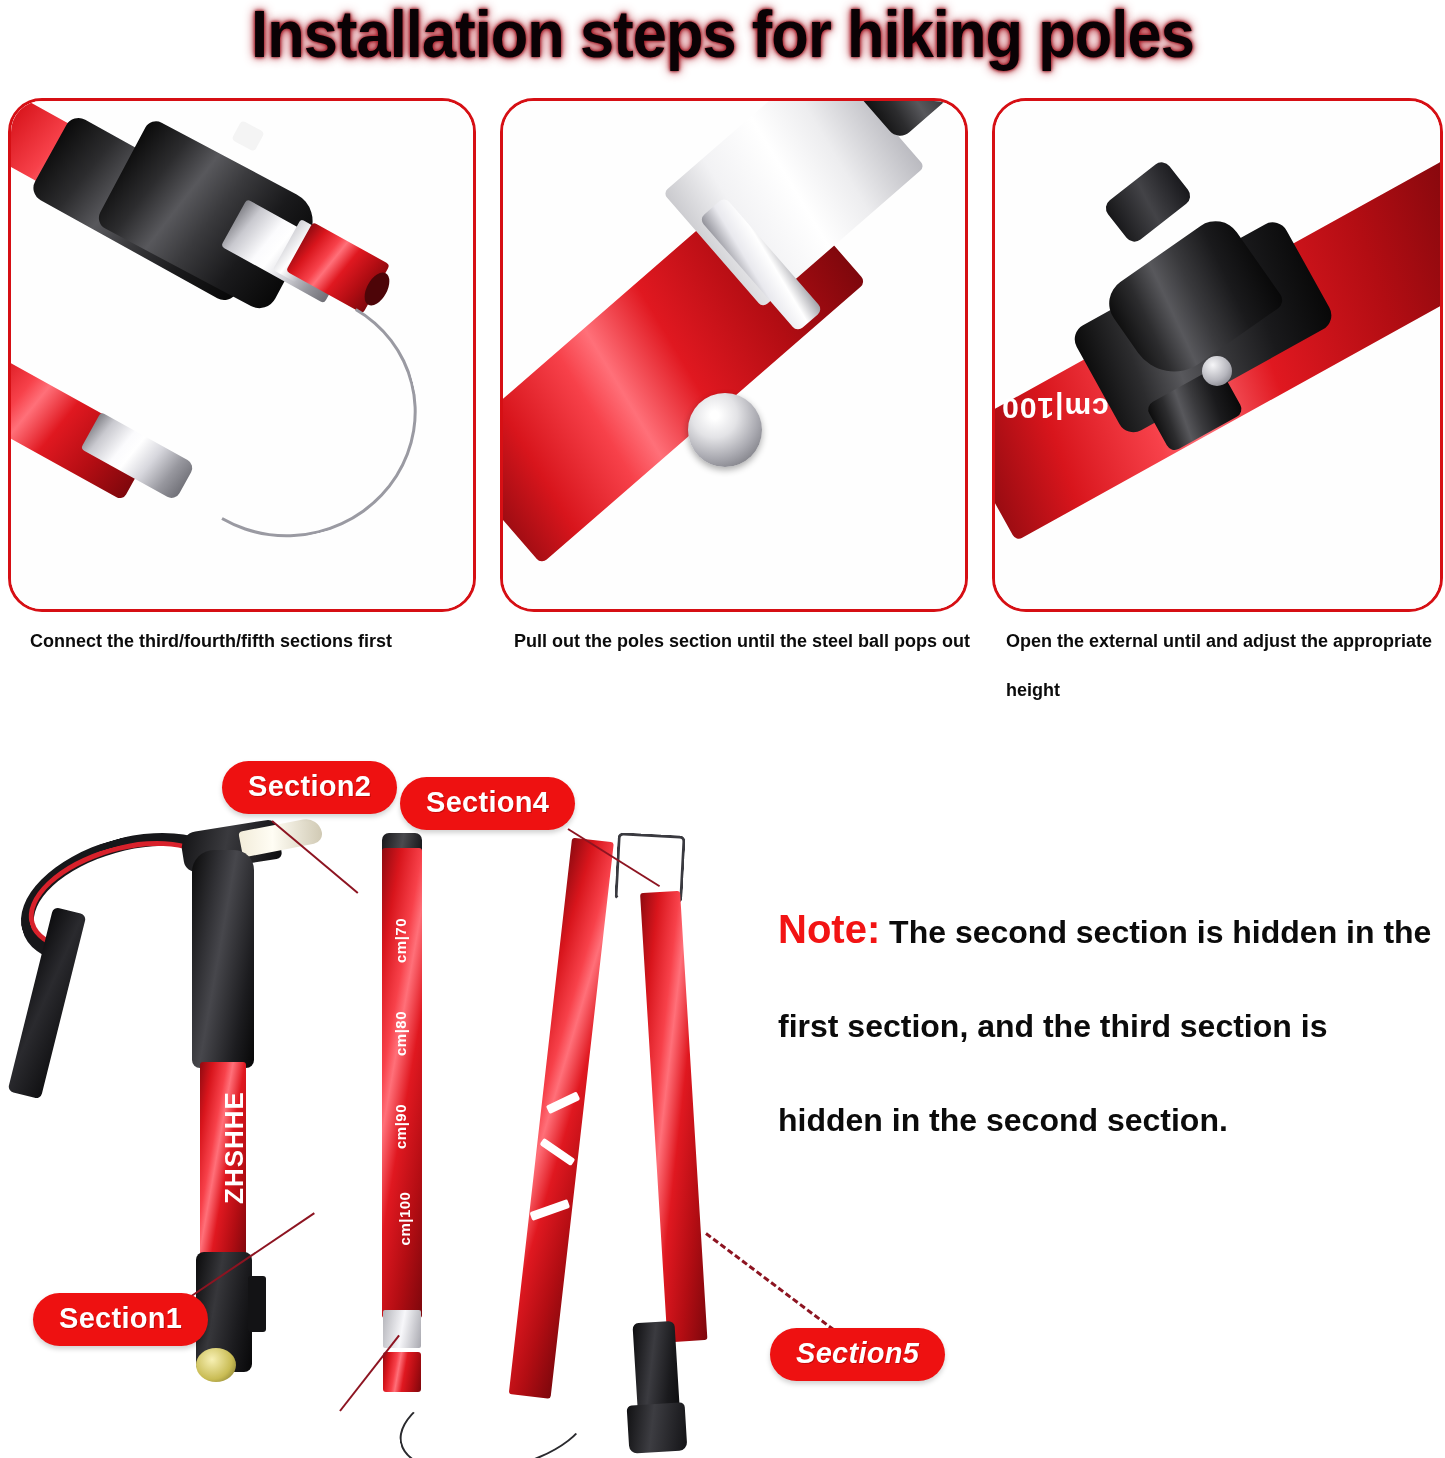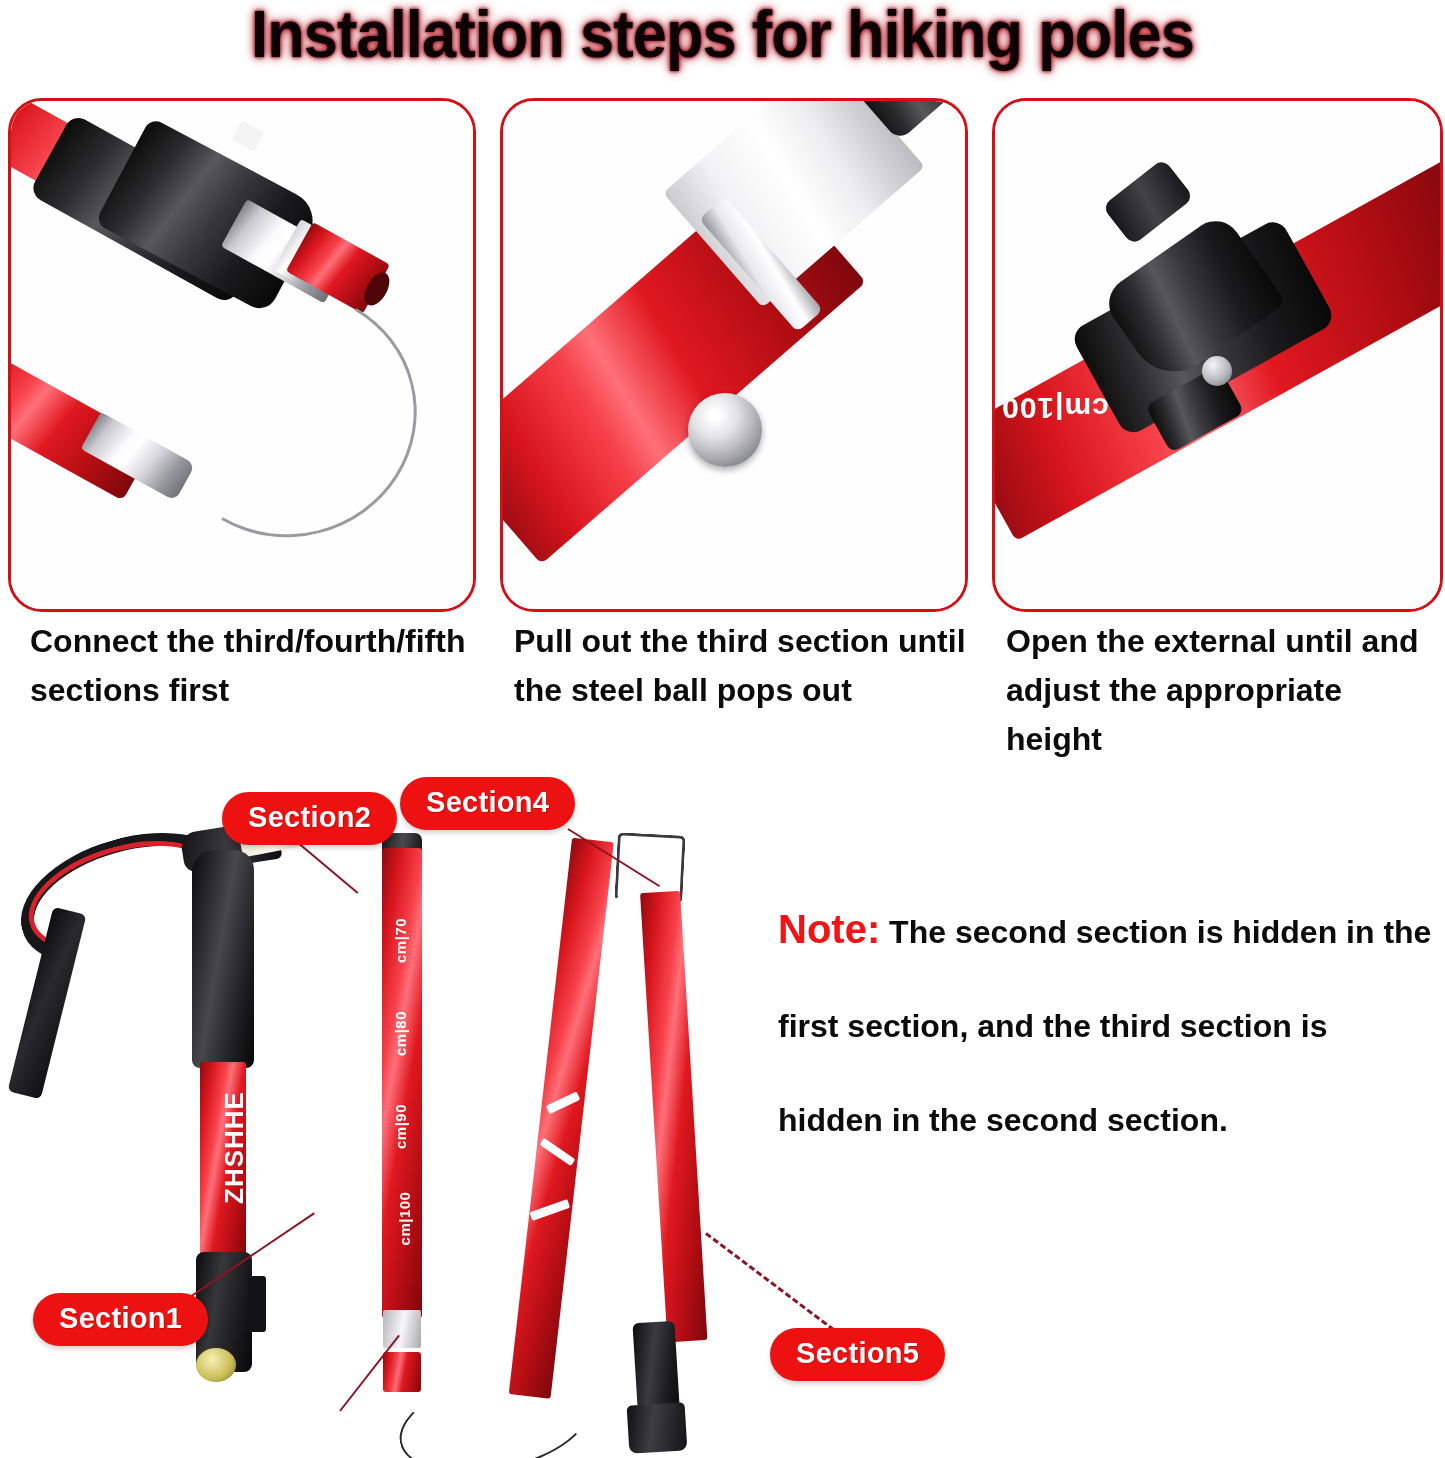--- a/index.html
+++ b/index.html
@@ -103,40 +103,40 @@
   #p3-screw{position:absolute;left:207px;top:255px;width:30px;height:30px;
     border-radius:50%;
     background:radial-gradient(circle at 36% 30%,#f6f6f8,#b6b6bd 55%,#6a6a72);}
   #p3-base{left:150px;top:305px;width:84px;height:54px;border-radius:9px;
     transform:rotate(-29deg);transform-origin:left top;}
   #p3-cm{position:absolute;left:6px;top:290px;font-size:30px;font-weight:bold;
     color:#fff;transform:rotate(180deg);letter-spacing:1px;
     font-family:"Liberation Sans",sans-serif;}
 
   
-  .caption{position:absolute;font-size:32px;font-weight:bold;color:#0b0b0b;
+  .caption{position:absolute;font-size:18px;font-weight:bold;color:#0b0b0b;
     line-height:49px;font-family:"Liberation Sans","DejaVu Sans",sans-serif;}
   #cap1{left:30px; top:617px;width:460px;}
   #cap2{left:514px;top:617px;width:470px;}
   #cap3{left:1006px;top:617px;width:440px;}
 
   
   .pill{
     position:absolute;background:#ee1111;color:#fff;border-radius:999px;
     font-size:29px;font-weight:bold;letter-spacing:.3px;
     padding:9px 26px 11px;white-space:nowrap;
     font-family:"Liberation Sans","DejaVu Sans",sans-serif;
     text-shadow:1px 1px 0 rgba(140,0,0,.45);
     box-shadow:0 3px 5px rgba(0,0,0,.18);
   }
   #pill1{left:33px; top:1293px;}
-  #pill2{left:222px;top:792px;}
+  #pill2{left:222px;top:761px;}
   #pill3{left:228px;top:1470px;}
   #pill4{left:400px;top:777px;}
-  #pill5{left:770px;top:1328px;}
+  #pill5{left:770px;top:1328px;font-style:italic;}
 
   
   .leader{position:absolute;background:#8d1421;transform-origin:left center;height:2px;}
   .leader-dash{position:absolute;height:0;border-top:3px dashed #8d1421;
     transform-origin:left center;}
 
   
   #note{position:absolute;left:778px;top:882px;width:660px;
     font-size:32px;font-weight:bold;color:#0b0b0b;line-height:94px;
     font-family:"Liberation Sans","DejaVu Sans",sans-serif;}
@@ -256,21 +256,21 @@
     <div id="p3-cm">cm|100</div>
     <div class="tube blacky" id="p3-lockbody"></div>
     <div class="tube blacky" id="p3-cam"></div>
     <div id="p3-cam-face"></div>
     <div class="tube blacky" id="p3-base"></div>
     <div id="p3-screw"></div>
   </div>
 </div>
 
 <div class="caption" id="cap1">Connect the third/fourth/fifth sections first</div>
-<div class="caption" id="cap2">Pull out the third section until the steel ball pops out</div>
+<div class="caption" id="cap2">Pull out the poles section until the steel ball pops out</div>
 <div class="caption" id="cap3">Open the external until and adjust the appropriate height</div>
 
 <div id="diagram">
 
   <div id="s1-strap-a"></div>
   <div id="s1-strap-red"></div>
   <div id="s1-strap-tail"></div>
   <div id="s1-head"></div>
   <div id="s1-head-top"></div>
   <div id="s1-grip"></div>

